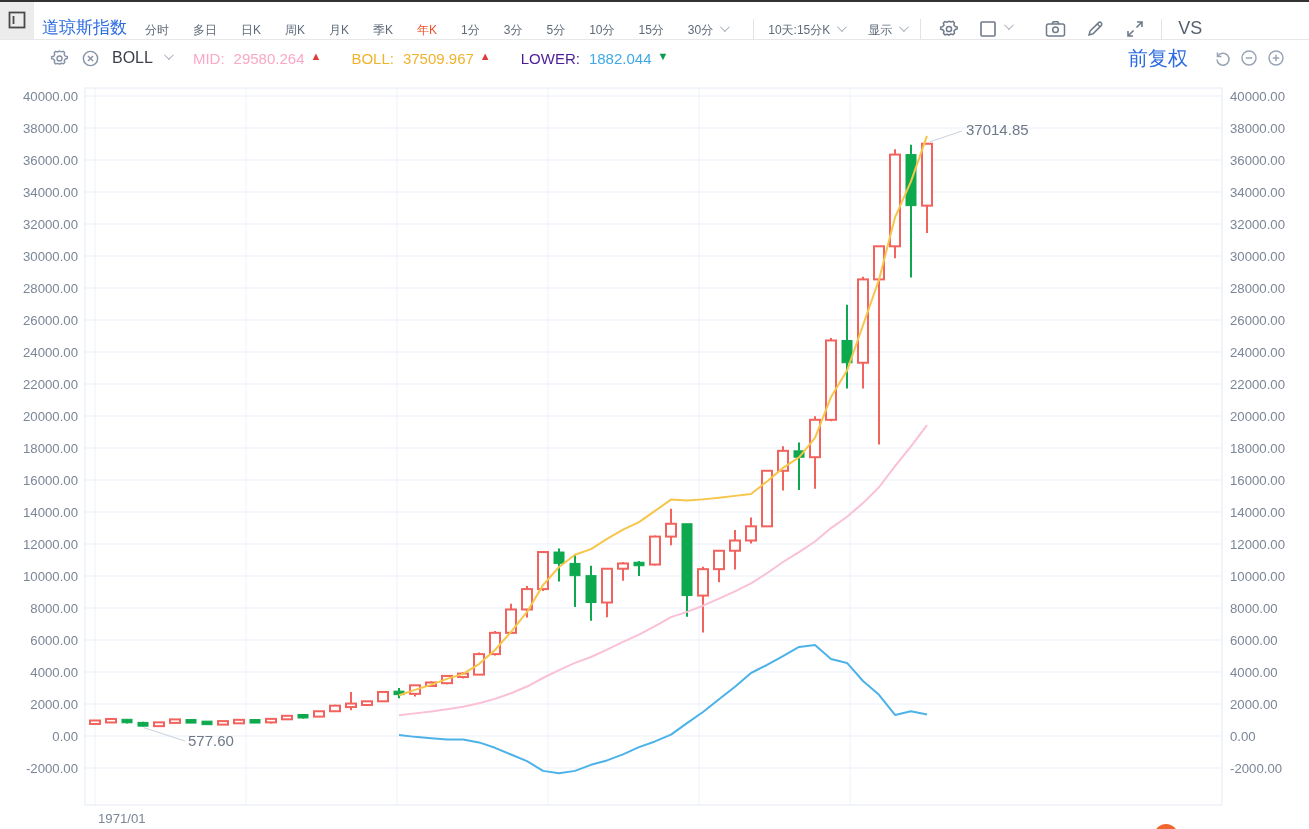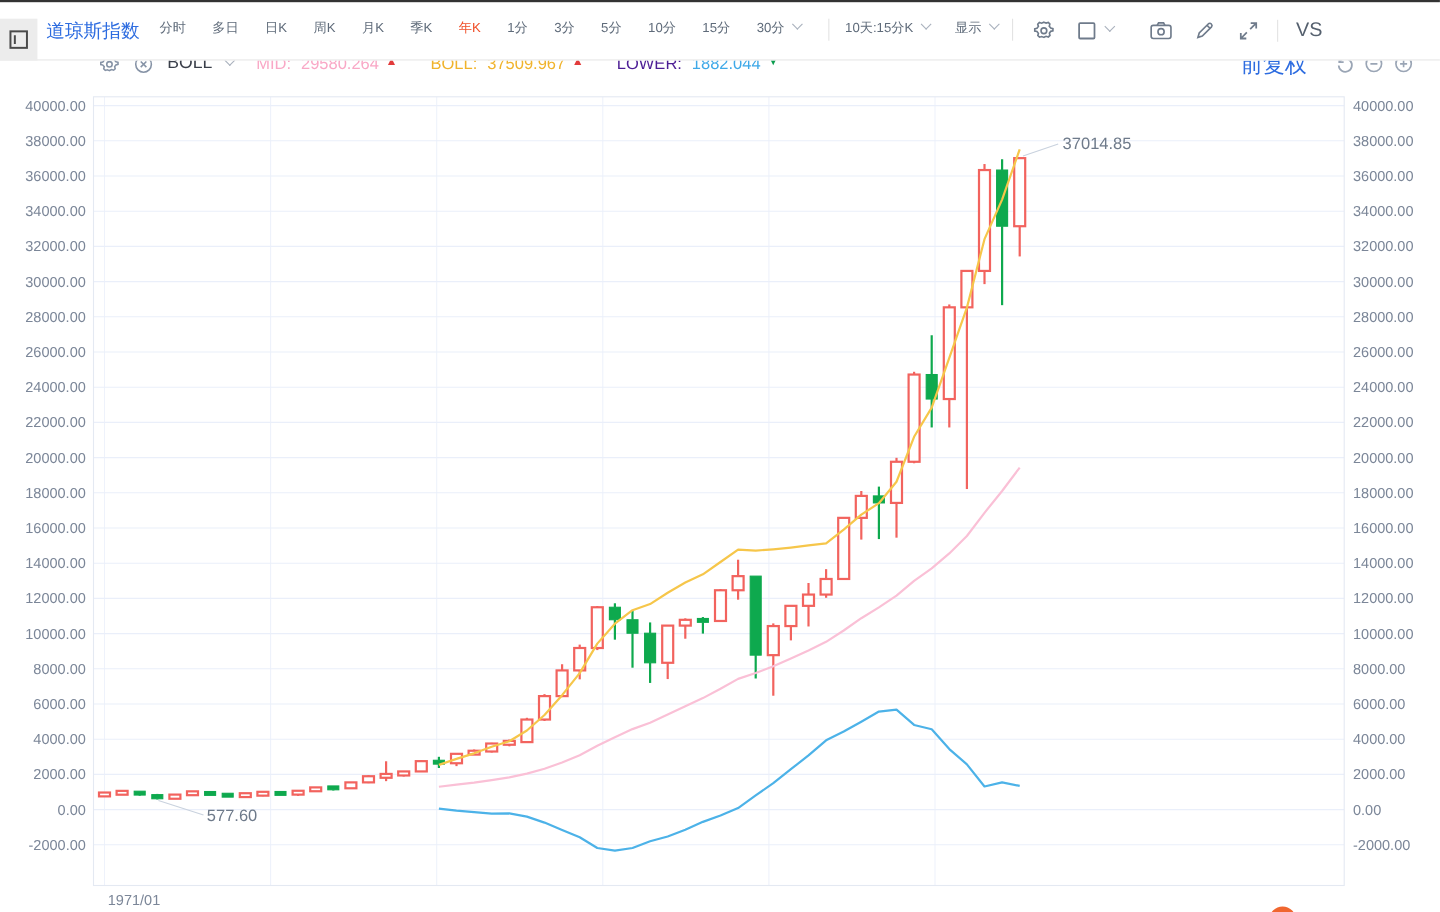--- a/index.html
+++ b/index.html
@@ -5,38 +5,38 @@
   :root{
     --accent-blue:#2d6ce0; --active-tab:#f0502a; --up:#f2635e; --down:#0ea94e;
     --mid-line:#fac0d6; --upper-line:#f6c64a; --lower-line:#4cb2e8;
     --grid:#eaeffa; --axis-text:#7b8698; --tool-text:#5f6b7a; --icon:#6f7b8b;
   }
   *{box-sizing:border-box}
   html,body{margin:0;padding:0}
   body{width:1309px;height:829px;position:relative;overflow:hidden;background:#fff;
        font-family:"Liberation Sans","DejaVu Sans",sans-serif;}
   .top-strip{position:absolute;top:0;left:0;width:100%;height:2px;background:#333;z-index:9}
-  .toolbar{position:absolute;top:17px;left:0;width:100%;height:38px;background:#fff;
-           border-bottom:1px solid #e7e7e7;display:flex;align-items:flex-start;z-index:8;
+  .toolbar{position:absolute;top:2px;left:0;width:100%;height:38px;background:#fff;
+           border-bottom:1px solid #e7e7e7;display:flex;align-items:flex-end;z-index:8;
            white-space:nowrap}
   .lead-btn{width:34px;height:38px;background:#ececec;display:flex;align-items:center;
             justify-content:center;color:#4a4a4a;flex:0 0 auto}
   .symbol{color:var(--accent-blue);font-size:17px;margin:0 18px 0 8px;flex:0 0 auto;cursor:pointer}
   .tabs{display:flex;align-items:center;flex:0 0 auto}
   .tab{color:var(--tool-text);font-size:12px;margin-right:24px;cursor:pointer;display:flex;align-items:center}
   .tab.active{color:var(--active-tab)}
   .chev{display:inline-block;width:7px;height:7px;border-right:1.6px solid #a9b1bd;
         border-bottom:1.6px solid #a9b1bd;transform:rotate(45deg) translateY(-2px);
         margin-left:7px;margin-top:-4px}
   .tdiv{width:1px;height:20px;background:#e3e3e3;margin:0 14px 0 2px;flex:0 0 auto}
   .tool-right{display:flex;align-items:center;margin-left:4px}
   .icon-btn{color:var(--icon);display:flex;align-items:center;margin-right:20px;cursor:pointer}
   .vs{font-size:18px;color:#55606e;margin-right:16px;cursor:pointer}
   .ind-row{position:absolute;top:40px;left:0;width:100%;height:36px;display:flex;
-           align-items:center;z-index:7;font-size:15px;padding-left:90px}
+           align-items:center;z-index:7;font-size:15px;padding-left:50px}
   .ind-icon{color:#8693a6;display:flex;align-items:center;margin-right:12px;cursor:pointer}
   .boll-name{color:#3a3f4a;font-size:16px;margin-right:4px;cursor:pointer}
   .boll-fields{display:flex;align-items:center;margin-left:22px}
   .bfield{display:flex;align-items:flex-start;margin-right:30px}
   .bfield .lab{margin-right:9px}
   .bfield .val{margin-right:6px}
   .tri{font-size:11px}
   .tri.up{color:#e23b3b}.tri.down{color:#0b9d4e}
   .ind-right{position:absolute;right:24px;top:40px;height:36px;display:flex;align-items:center}
   .adjust{color:var(--accent-blue);font-size:20px;margin-right:16px;cursor:pointer}

